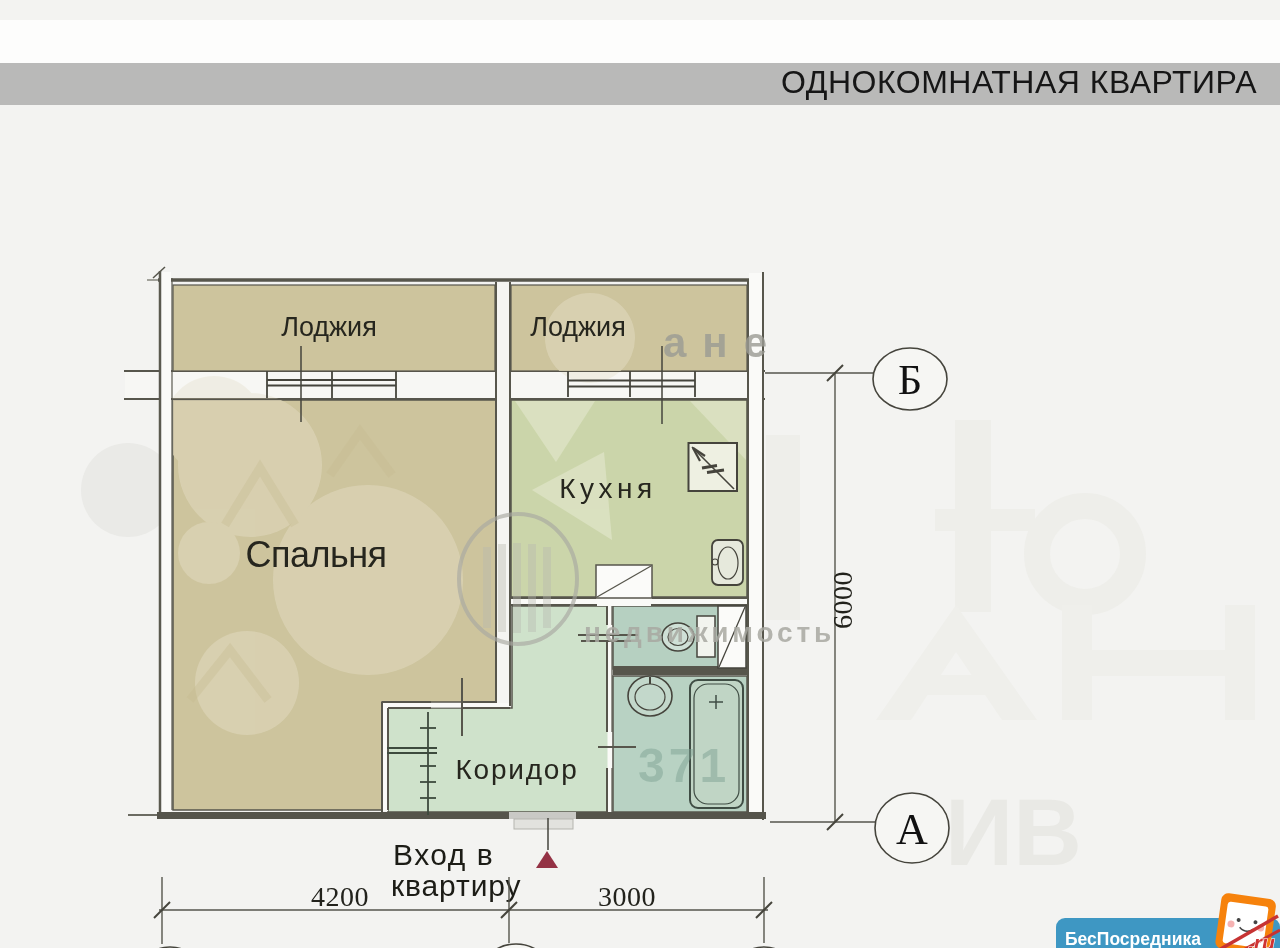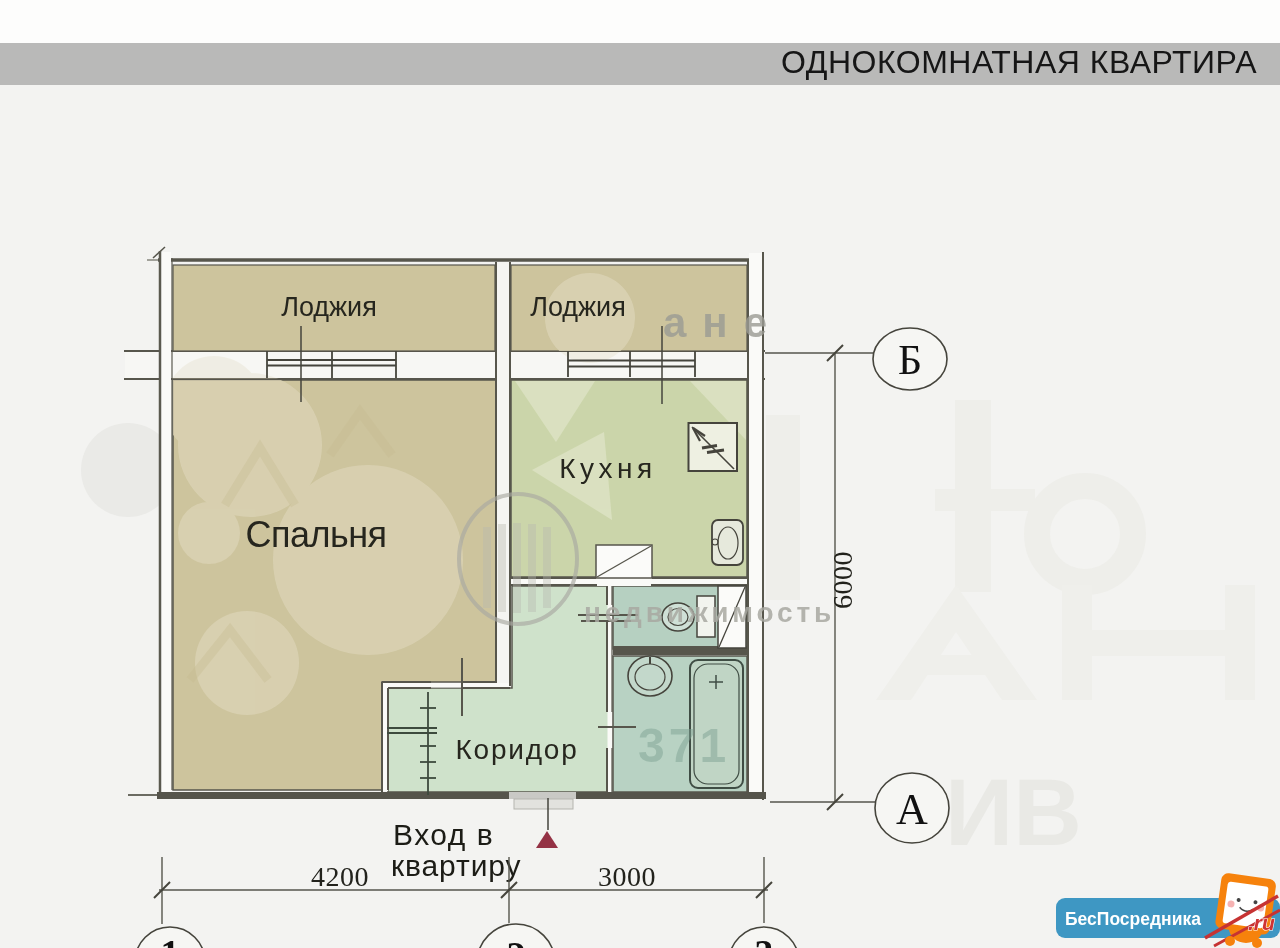--- a/index.html
+++ b/index.html
@@ -1,17 +1,17 @@
 <!DOCTYPE html>
 <html><head>
 <meta charset="utf-8">
 <style>
   html,body{margin:0;padding:0;}
   body{width:1280px;height:948px;overflow:hidden;background:#f3f3f1;font-family:"Liberation Sans",sans-serif;}
-  #page{position:relative;width:1280px;height:796px;}
+  #page{position:relative;width:1280px;height:796px;margin-top:20px;}
   svg{position:absolute;left:0;top:0;}
 </style>
 </head>
 <body>
 <div id="page">
 <svg width="1280" height="948" viewBox="0 0 1280 948">
 
   <rect x="0" y="0" width="1280" height="948" fill="#f3f3f1"></rect>
 
   <rect x="0" y="0" width="1280" height="43" fill="#fdfdfc"></rect>

